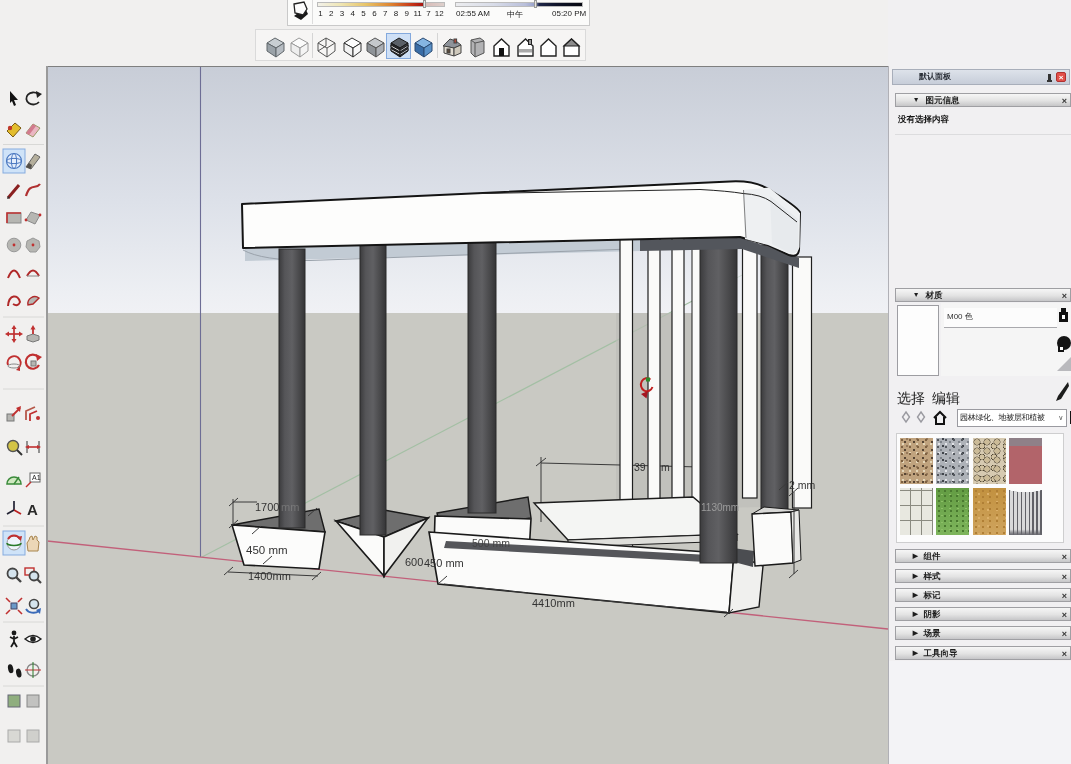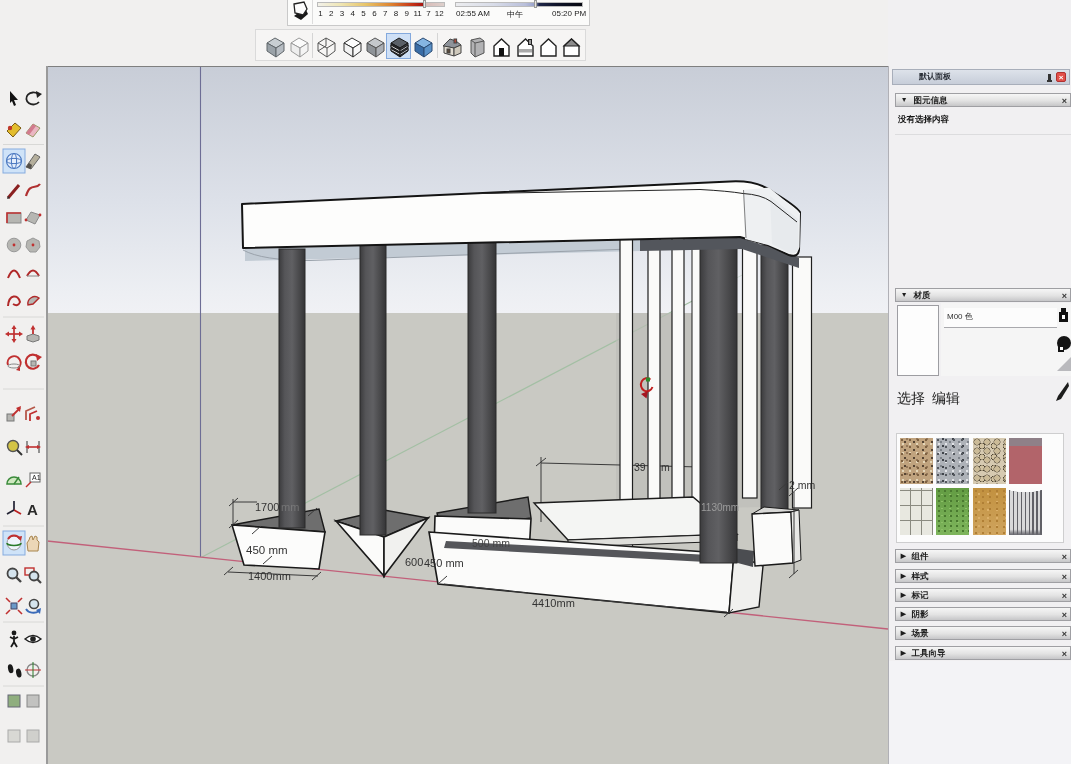--- a/index.html
+++ b/index.html
@@ -31,21 +31,21 @@
 #lefttb{left:0;top:66px;width:47px;height:698px;background:#f1f0ef;border-right:1px solid #9a9a9a}
 
 #canvas{left:47px;top:66px;width:841px;height:698px}
 
 #panel{left:888px;top:0px;width:183px;height:764px;background:#f1f0f2}
 #ptitle{position:absolute;left:4px;top:69px;width:178px;height:16px;font-weight:bold;
  background:linear-gradient(#dde2ea,#c7cdd9);border:1px solid #a8aeba;
  font-size:8px;color:#2a2f38;line-height:14px;padding-left:26px}
 .phdr{position:absolute;left:7px;width:176px;height:14px;font-weight:bold;
  background:linear-gradient(#f6f6f6 0%,#e3e3e3 55%,#c6c6c8 100%);
- border:1px solid #9f9fa3;font-size:8.5px;color:#1d1d1d;line-height:12px;padding-left:4px}
+ border:1px solid #9f9fa3;font-size:8.5px;color:#1d1d1d;line-height:12px;padding-left:16px}
 .phdr .tri{display:inline-block;transform:scale(.8);margin-right:5px}
 .phx{position:absolute;right:3px;top:1px;font-size:9px;color:#333}
 .redx{position:absolute;width:10px;height:10px;background:#e2504a;border:1px solid #b03030;
  border-radius:2px;color:#fff;font-size:8px;font-weight:bold;text-align:center;line-height:10px}
 #mprev{position:absolute;left:9px;top:305px;width:42px;height:71px;background:#fdfdfd;border:1px solid #9d9da2}
 #mfield{position:absolute;left:56px;top:308px;width:113px;height:17px;background:#fcfcfc;
  border-bottom:1px solid #a9a9ad;font-size:8px;color:#333;padding:3px 0 16px 3px}
 #mwhite{position:absolute;left:53px;top:303px;width:130px;height:73px;background:#f5f5f5}
 #tabs{position:absolute;left:9px;top:390px;font-size:14px;color:#1b1b1b}
 #tabs span{margin-right:7px}
@@ -508,20 +508,32 @@
         <rect x="4" y="13" width="3" height="3" fill="#fff"></rect>
       </g>
   </svg>
   <svg class="abs" width="16" height="16" style="left:168px;top:356px">
       <polygon points="1,15 15,1 15,15" fill="#b9b9bd"></polygon>
     </svg>
   <div id="tabs" class="cjk"><span>选择</span><span>编辑</span></div>
   <svg class="abs" width="16" height="24" style="left:166px;top:380px">
       <path d="M14 2 L4 16 L2 21 L7 19 L15 6 Z" fill="#1c1c1c"></path>
     </svg>
+  <div id="navrow">
+    <svg width="56" height="20">
+      <path d="M9 4 L12.5 9 L9 14 L5.5 9 Z" fill="none" stroke="#9a9aa0" stroke-width="1.4"></path>
+      <path d="M24 4 L27.5 9 L24 14 L20.5 9 Z" fill="none" stroke="#9a9aa0" stroke-width="1.4"></path>
+      <path d="M37 10 L43 4 L49 10 M39 9 L39 16 L47 16 L47 9" fill="none" stroke="#111" stroke-width="2"></path>
+    </svg>
+    <div id="combo" class="cjk">园林绿化、地被层和植被<span style="position:absolute;right:3px;top:0;color:#555;font-size:7px">∨</span></div>
+    <svg width="14" height="20" style="position:absolute;left:172px;top:0">
+        <rect x="1" y="3" width="9" height="13" fill="#131313"></rect>
+        <polygon points="10,6 14,10 10,14" fill="#131313"></polygon>
+      </svg>
+  </div>
   <div id="swlist"></div>
   <div class="sw" style="left:12px;top:438px;background-color:#c0a37e;background-image:radial-gradient(circle at 2px 2px,#7d6142 1.1px,transparent 1.4px),radial-gradient(circle at 5px 4px,#564534 1px,transparent 1.3px),radial-gradient(circle at 3px 6px,#e4d6b8 1.1px,transparent 1.4px),radial-gradient(circle at 7px 1px,#96795a 1.2px,transparent 1.5px);background-size:8px 7px,9px 8px,7px 9px,10px 7px"></div>
   <div class="sw" style="left:48px;top:438px;background-color:#aeb2b8;background-image:radial-gradient(circle at 2px 2px,#54585e 1.1px,transparent 1.4px),radial-gradient(circle at 5px 4px,#7e838a 1px,transparent 1.3px),radial-gradient(circle at 3px 6px,#e2e4e8 1.1px,transparent 1.4px),radial-gradient(circle at 7px 1px,#40444a 1px,transparent 1.3px);background-size:8px 7px,9px 8px,7px 9px,10px 7px"></div>
   <div class="sw" style="left:85px;top:438px;background-color:#d6cab1;background-image:radial-gradient(circle at 4px 4px,#cbbb98 2.5px,#4a4234 3.2px,transparent 3.7px),radial-gradient(circle at 9px 8px,#d2c3a2 2.3px,#403828 3px,transparent 3.5px);background-size:10px 9px,12px 11px"></div>
   <div class="sw" style="left:121px;top:438px;background:linear-gradient(#8f8088 0 8px,#b2646a 8px)"></div>
   <div class="sw" style="left:12px;top:488px;height:47px;background-color:#e8e8e0;background-image:repeating-linear-gradient(90deg,transparent 0 10px,#8a8a80 10px 11px),repeating-linear-gradient(0deg,transparent 0 14px,#8a8a80 14px 15px)"></div>
   <div class="sw" style="left:48px;top:488px;height:47px;background-color:#69a34a;background-image:radial-gradient(circle at 3px 3px,#4a7a30 1px,transparent 1.3px),radial-gradient(circle at 6px 7px,#8cc066 1.1px,transparent 1.4px),linear-gradient(#639c43,#7eb55c);background-size:6px 5px,8px 7px,100% 100%"></div>
   <div class="sw" style="left:85px;top:488px;height:47px;background-color:#c79a4e;background-image:radial-gradient(circle at 3px 3px,#b07f35 1px,transparent 1.3px),radial-gradient(circle at 6px 6px,#dcb06a 1px,transparent 1.3px),linear-gradient(#c2913f,#cfa45e);background-size:7px 6px,9px 8px,100% 100%"></div>
   <div class="sw" style="left:121px;top:488px;height:47px;background-image:linear-gradient(to bottom,rgba(255,255,255,0) 88%,rgba(100,100,106,0.7) 96%,#6a6a70 100%),radial-gradient(140% 38% at 50% -16%,#fbfbfb 64%,rgba(0,0,0,0) 65%),repeating-linear-gradient(90deg,#616167 0 1.3px,#d9d9da 1.3px 3.9px)"></div>
 

